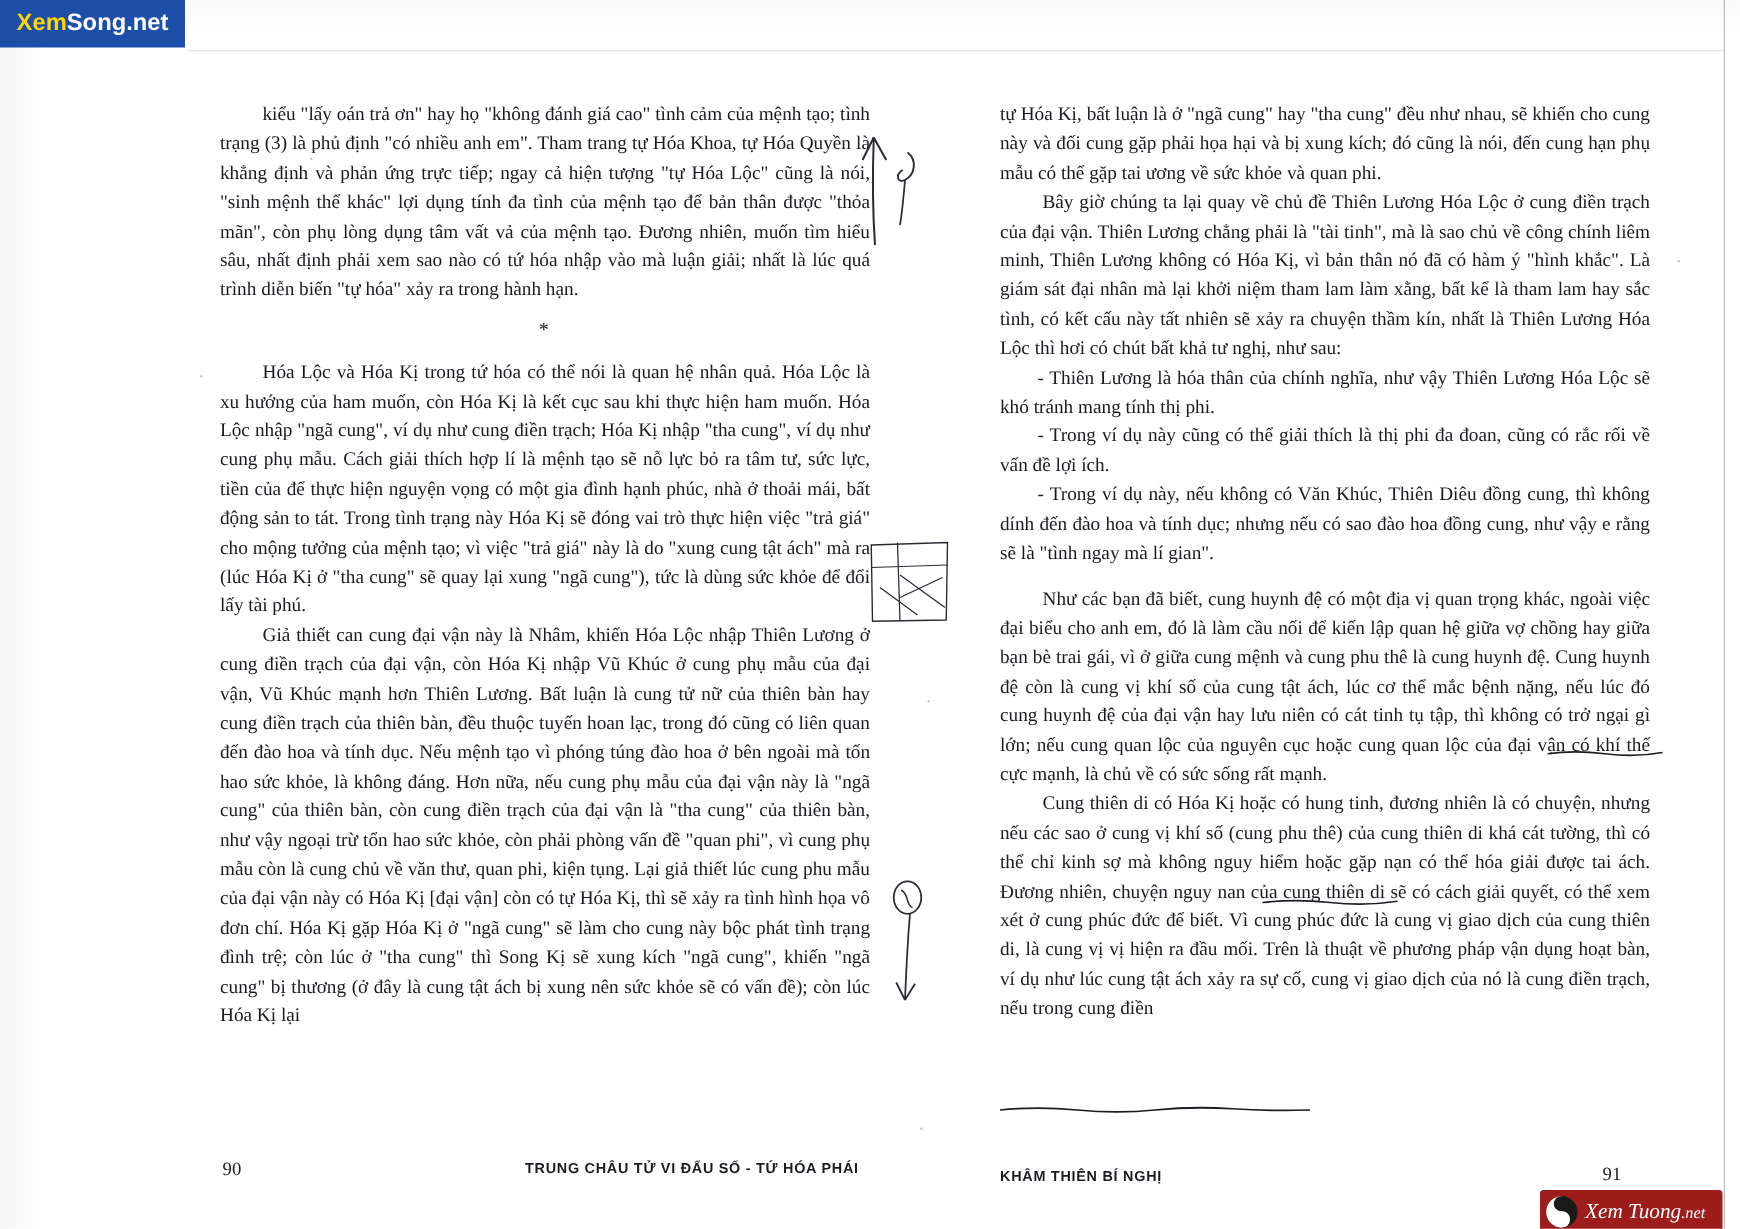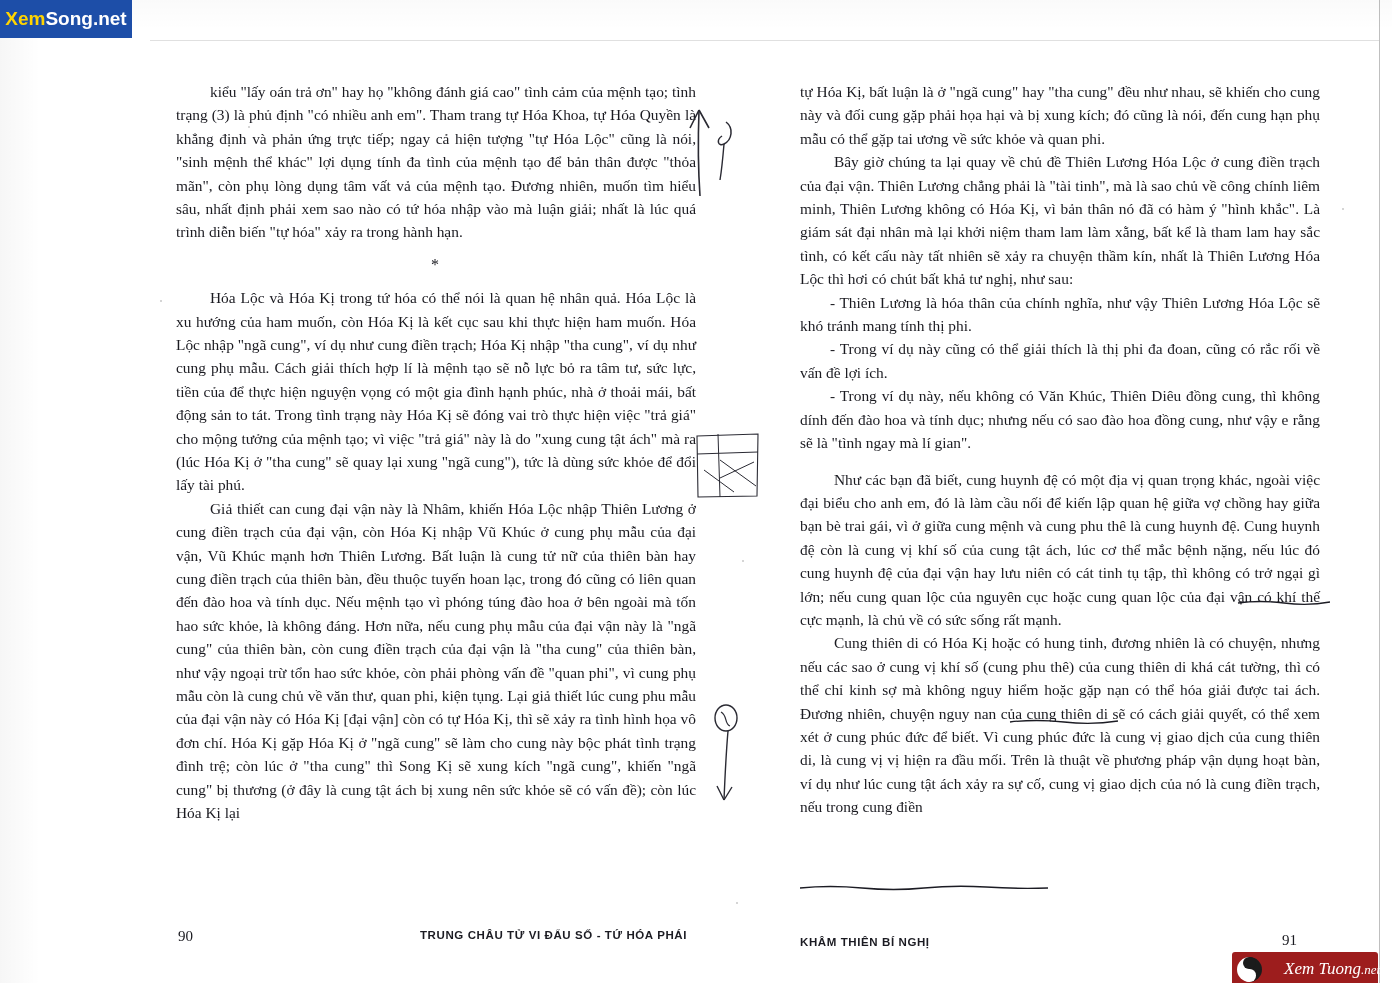--- a/index.html
+++ b/index.html
@@ -13,21 +13,21 @@
     position: relative;
     overflow: hidden;
     font-family: "Liberation Serif", serif;
     color: #15151a;
   }
   
   .wm-top {
     position: absolute;
     left: 0;
     top: 0;
-    width: 132px;
+    width: 148px;
     height: 38px;
     background: #1d4ea8;
     display: flex;
     align-items: center;
     justify-content: center;
   }
   .wm-top span {
     font-family: "Liberation Sans", sans-serif;
     font-weight: bold;
     font-size: 19px;
@@ -159,21 +159,21 @@
     height: 12.5px;
     border-radius: 50%;
   }
   .wm-logo .yy::before { top: 0; background: #1b1b1b; }
   .wm-logo .yy::after  { top: 12.5px; background: #ffffff; }
   .wm-logo .txt {
     color: #ffffff;
     font-family: "Liberation Serif", serif;
     font-style: italic;
     font-size: 17px;
-    margin-left: 22px;
+    margin-left: 6px;
     white-space: nowrap;
   }
   .wm-logo .txt .net {
     font-size: 13px;
   }
 
   
   .speck {
     position: absolute;
     background: rgba(0,0,0,0.22);

